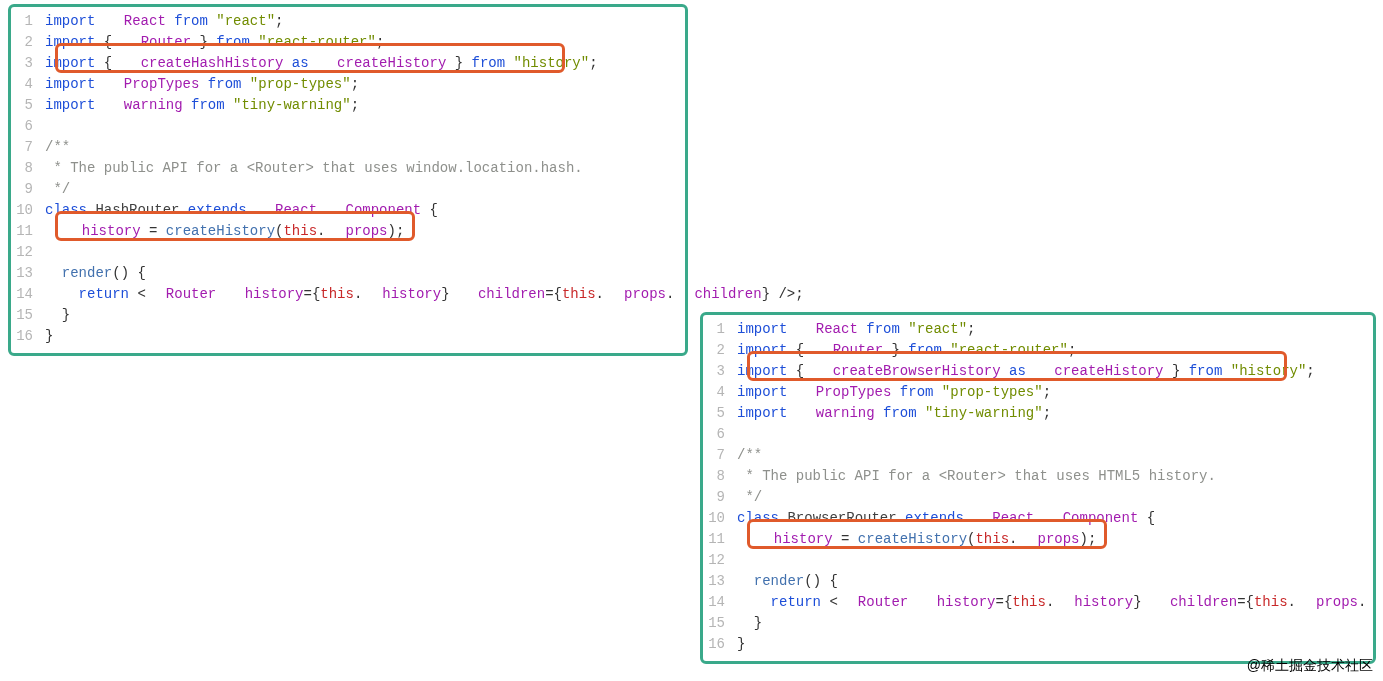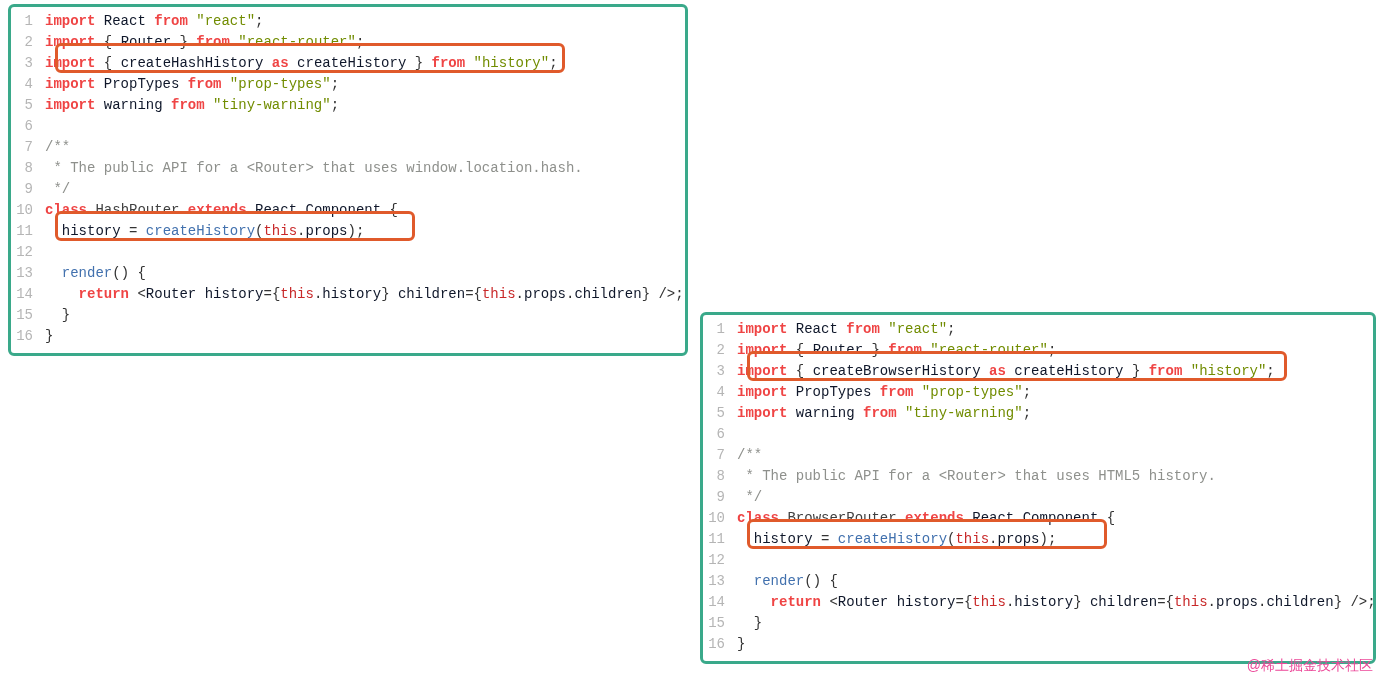--- a/index.html
+++ b/index.html
@@ -33,42 +33,42 @@
     width: 34px;
     text-align: right;
     color: #b5b5b5;
     padding-right: 12px;
     user-select: none;
     flex: 0 0 34px;
   }
   .code { flex: 1 1 auto; color: #333; }
 
   
-  .kw  { color: #ef4444; font-weight: bold; }          
-  .id  { color: #0f172a; }          
+  .kw  { color: #1d4ed8; }          
+  .id  { color: #a21caf; margin-left: 20px; }          
   .fn  { color: #4271ae; }
   .str { color: #718c00; }          
   .pun { color: #333; }
   .cmt { color: #8e908c; }
   .prp { color: #c82829; margin-top: 15px; }          
   .cls { color: #404040; }
 
   .highlight-box {
     position: absolute;
     border: 3px solid #e05a2b;
     border-radius: 6px;
     pointer-events: none;
     background: rgba(255,255,255,0);
   }
 
   .watermark {
     position: absolute;
     right: 10px;
     bottom: 6px;
-    color: #ec4899;
+    color: #000000;
     font-family: -apple-system, BlinkMacSystemFont, "Segoe UI", sans-serif;
     font-size: 14px;
   }
 </style>
 </head>
 <body>
 
 <div id="block-left" class="code-block">
     <div class="line"><span class="ln">1</span><span class="code"><span class="kw">import </span><span class="id">React</span><span class="pun"> </span><span class="kw">from</span><span class="pun"> </span><span class="str">"react"</span><span class="pun">;</span></span></div>
     <div class="line"><span class="ln">2</span><span class="code"><span class="kw">import </span><span class="pun">{ </span><span class="id">Router</span><span class="pun"> } </span><span class="kw">from</span><span class="pun"> </span><span class="str">"react-router"</span><span class="pun">;</span></span></div>

